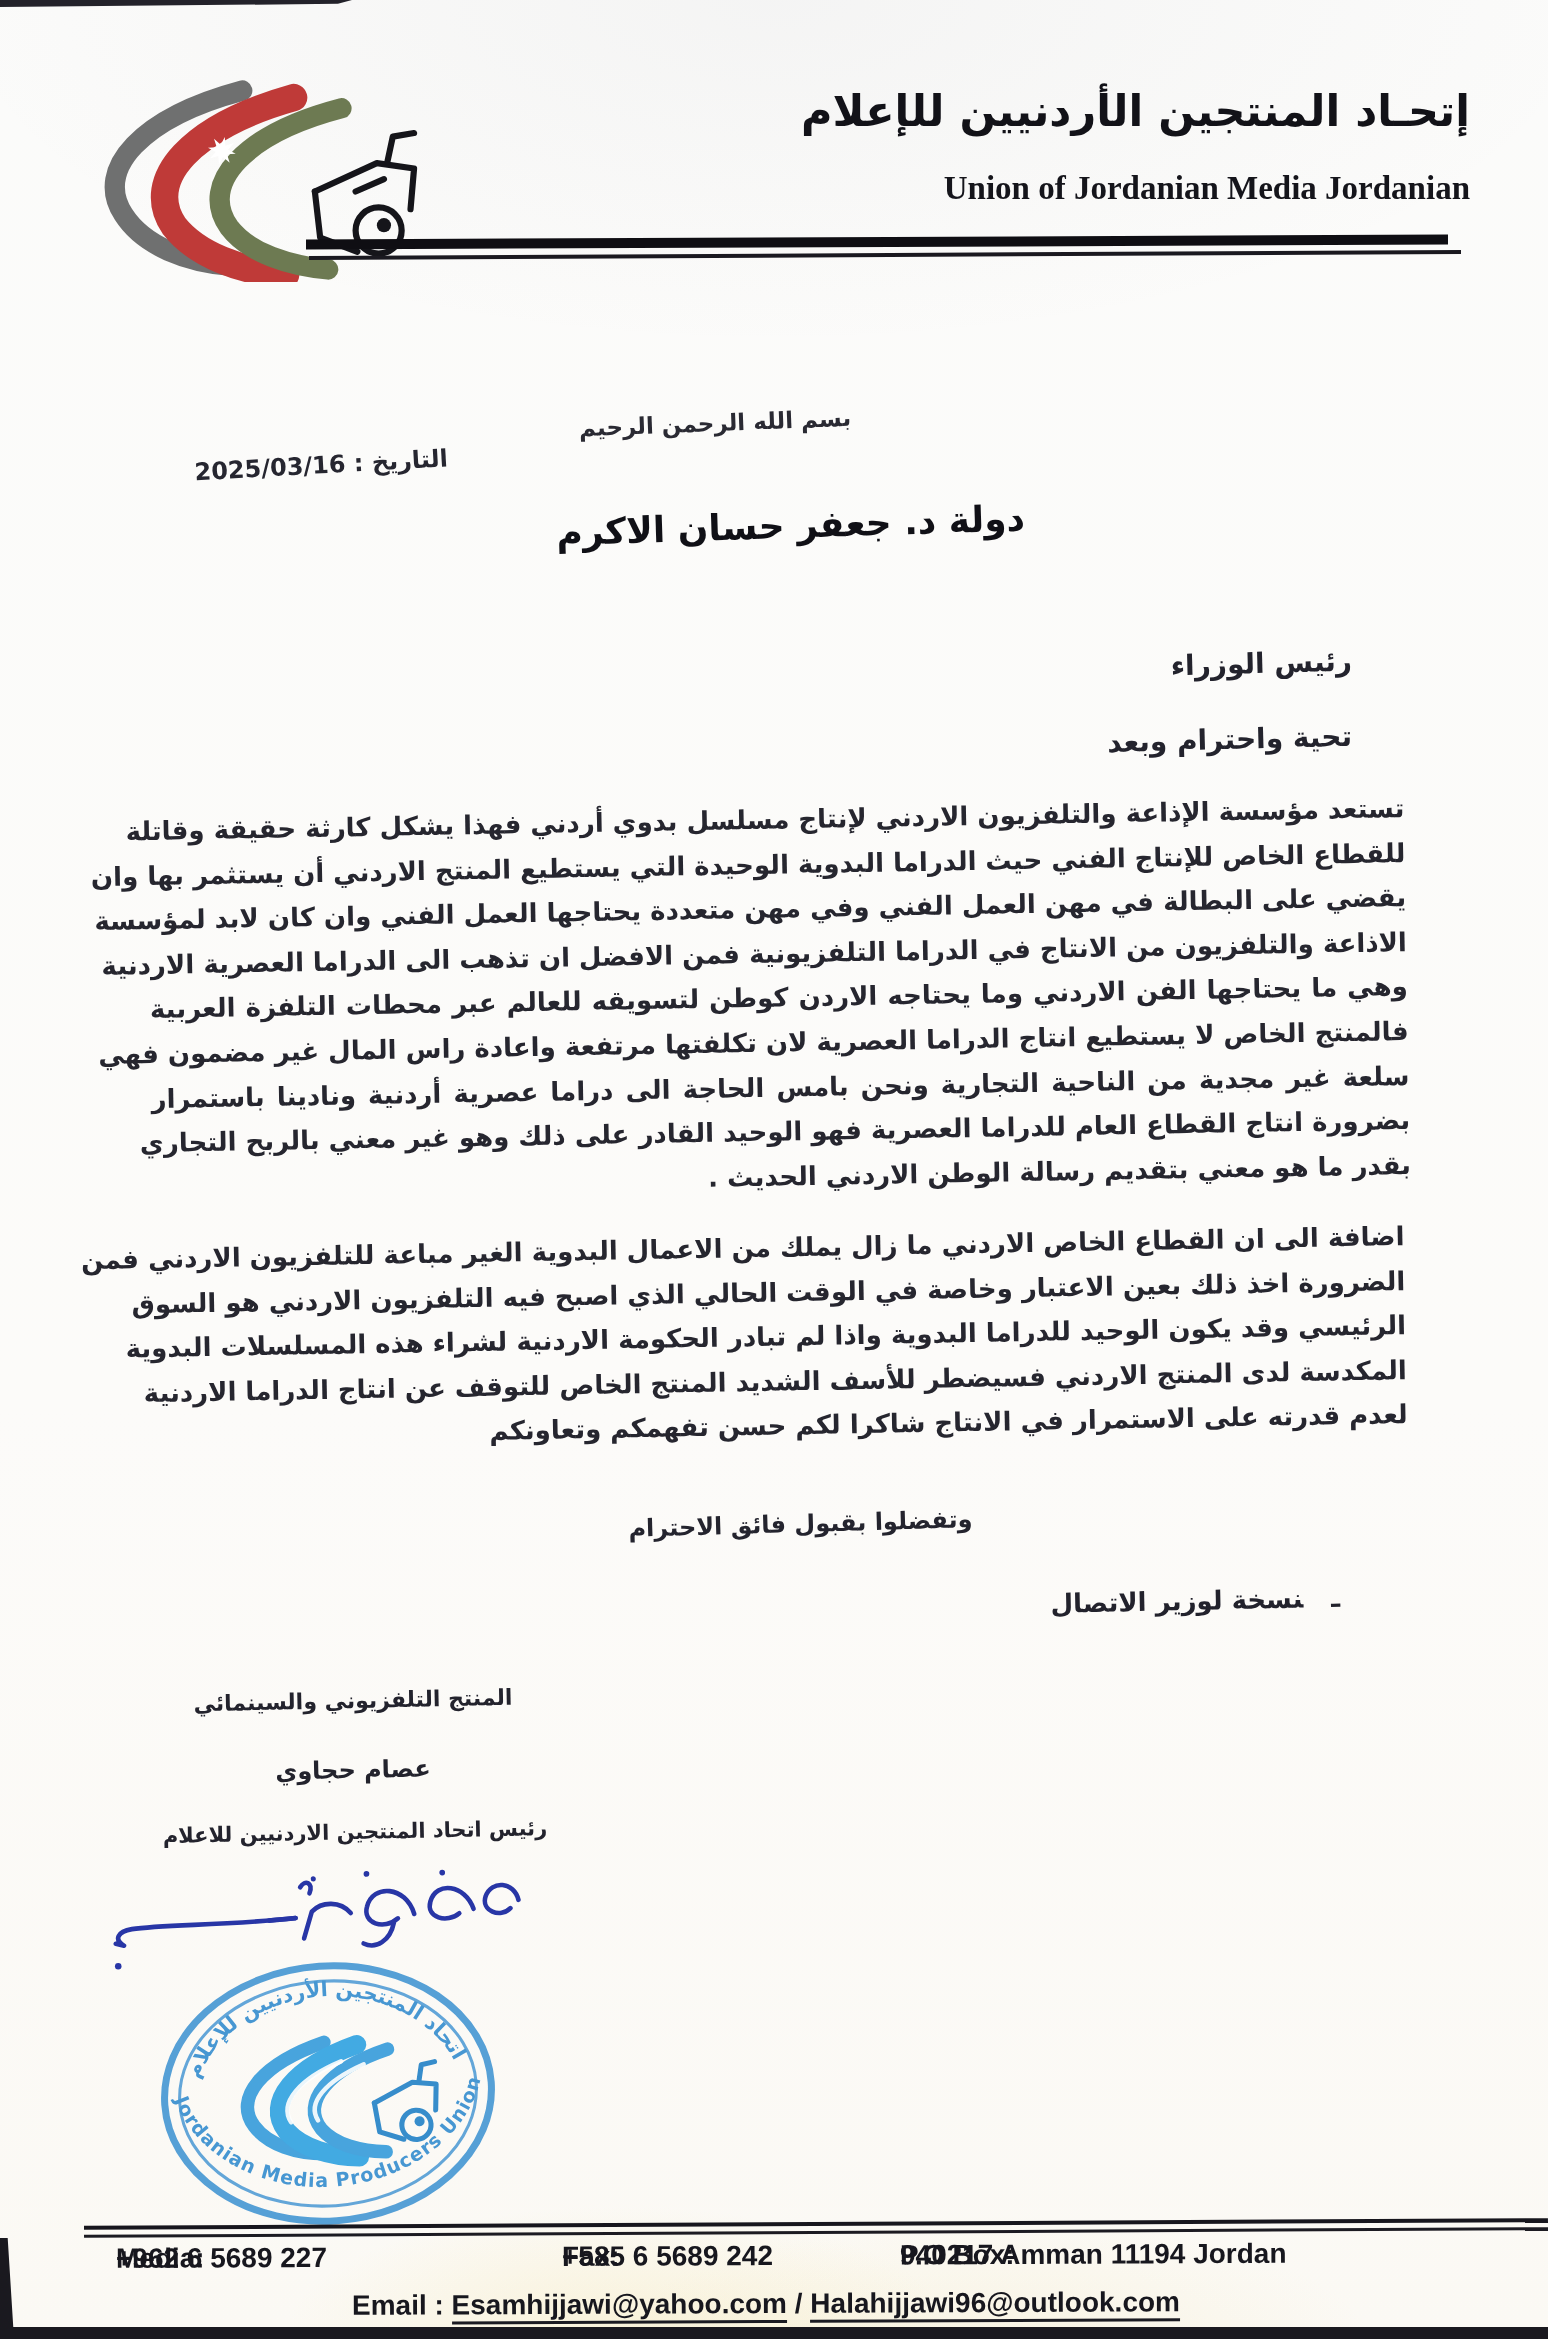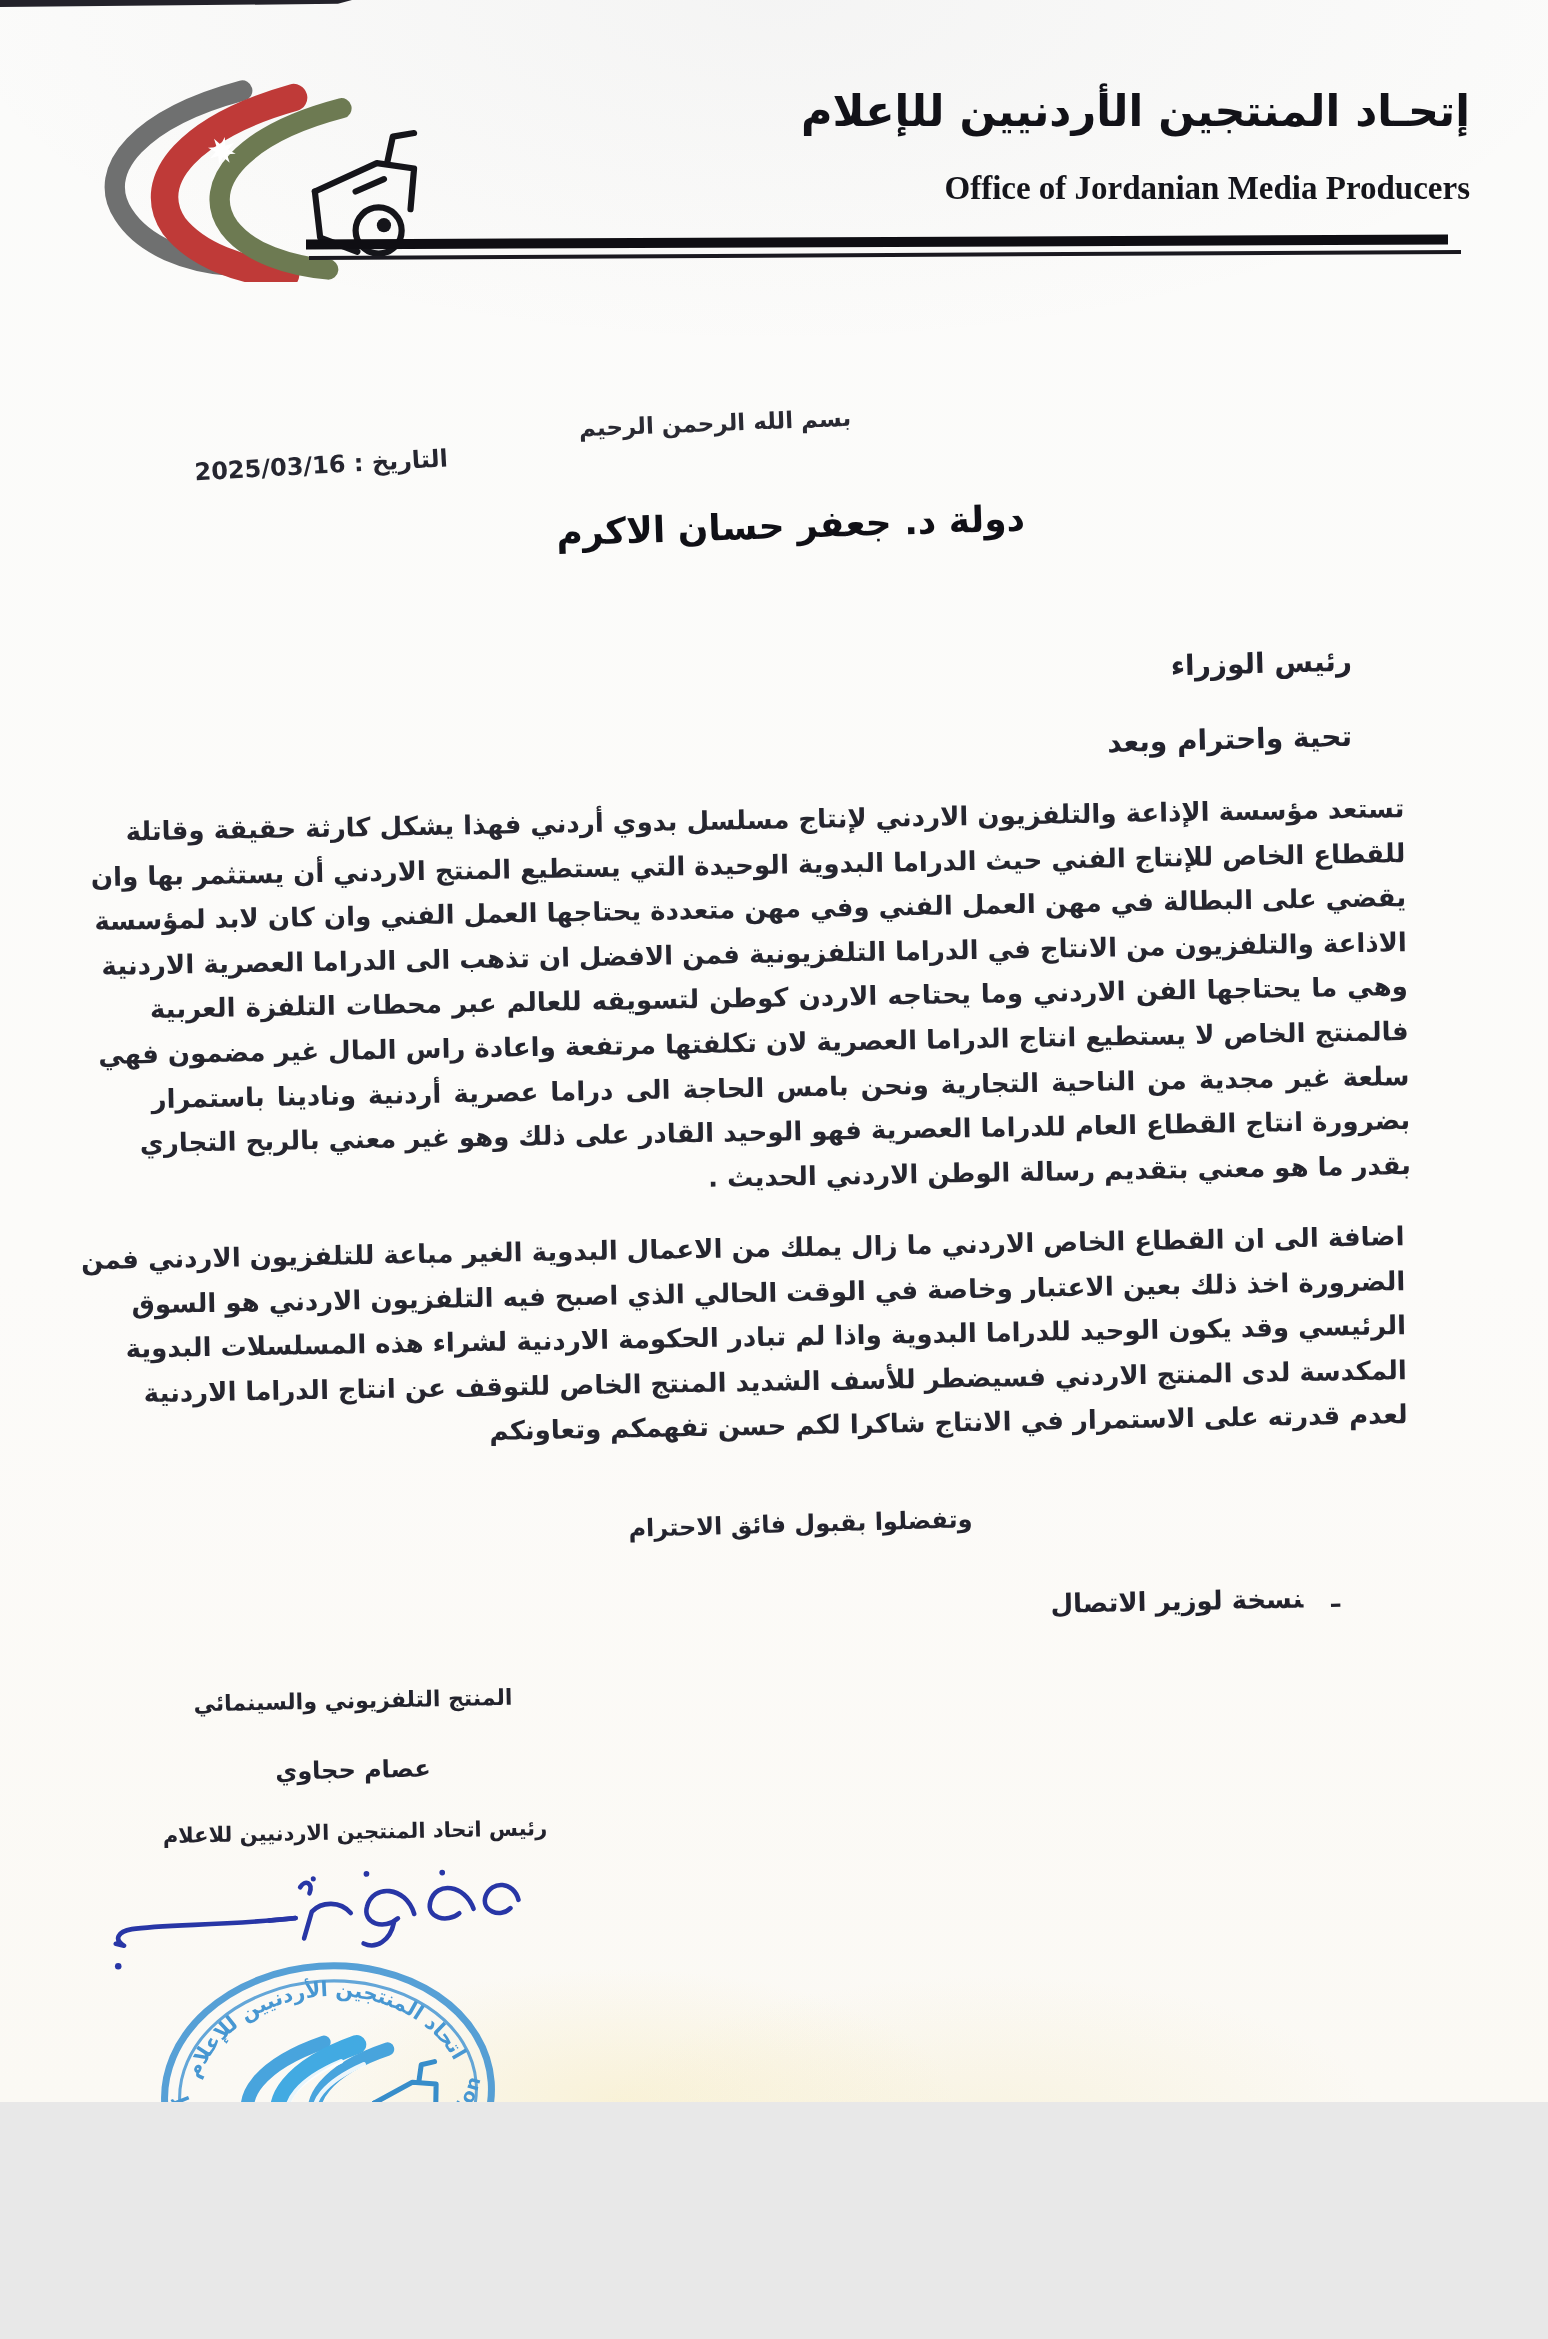--- a/index.html
+++ b/index.html
@@ -1,17 +1,17 @@
 <!DOCTYPE html>
 <html lang="ar"><head>
 <meta charset="utf-8">
 <style>
   html,body{margin:0;padding:0;background:#e8e8e8;}
   .page{
-    position:relative; width:1548px; height:2102px; overflow:hidden;
+    position:relative; width:1548px; height:2339px; overflow:hidden;
     background:
       radial-gradient(480px 190px at 40% 100%, rgba(243,224,150,.30), transparent 70%),
       radial-gradient(560px 210px at 64% 101%, rgba(240,226,170,.26), transparent 70%),
       radial-gradient(1200px 500px at 50% 0%, rgba(120,120,130,.05), transparent 70%),
       linear-gradient(180deg,#fbfbfa 0%, #fcfbf9 60%, #fbf9f4 100%);
     font-family:"DejaVu Sans", sans-serif; color:#23232b;
   }
   .abs{position:absolute;}
   .ar{direction:rtl; font-family:"DejaVu Sans", sans-serif;}
   .nowrap{white-space:nowrap;}
@@ -98,21 +98,21 @@
       <path d="M 290,128 L 360,96 L 402,102 L 398,148"></path>
       <path d="M 290,128 L 296,180 L 338,196"></path>
       <path d="M 336,128 L 368,114"></path>
       <path d="M 372,94 L 378,66 L 402,62"></path>
       <circle cx="362" cy="172" r="26"></circle>
       <circle cx="368" cy="166" r="8" fill="#15151a" stroke="none"></circle>
     </g>
   </svg>
 
   <div class="abs ar title-ar nowrap">إتحـاد المنتجين الأردنيين للإعلام</div>
-  <div class="abs title-en nowrap">Office of Jordanian Media Producers</div>
+  <div class="abs title-en nowrap">Union of Jordanian Media Jordanian</div>
 
   <div class="abs rule-thick"></div>
   <div class="abs rule-thin"></div>
 
   <div class="abs ar basmala nowrap">بسم الله الرحمن الرحيم</div>
   <div class="abs ar dateline nowrap">
     <span>التاريخ :</span>
     <span class="val">2025/03/16</span>
   </div>
   <div class="abs ar addressee nowrap">دولة د. جعفر حسان الاكرم</div>

